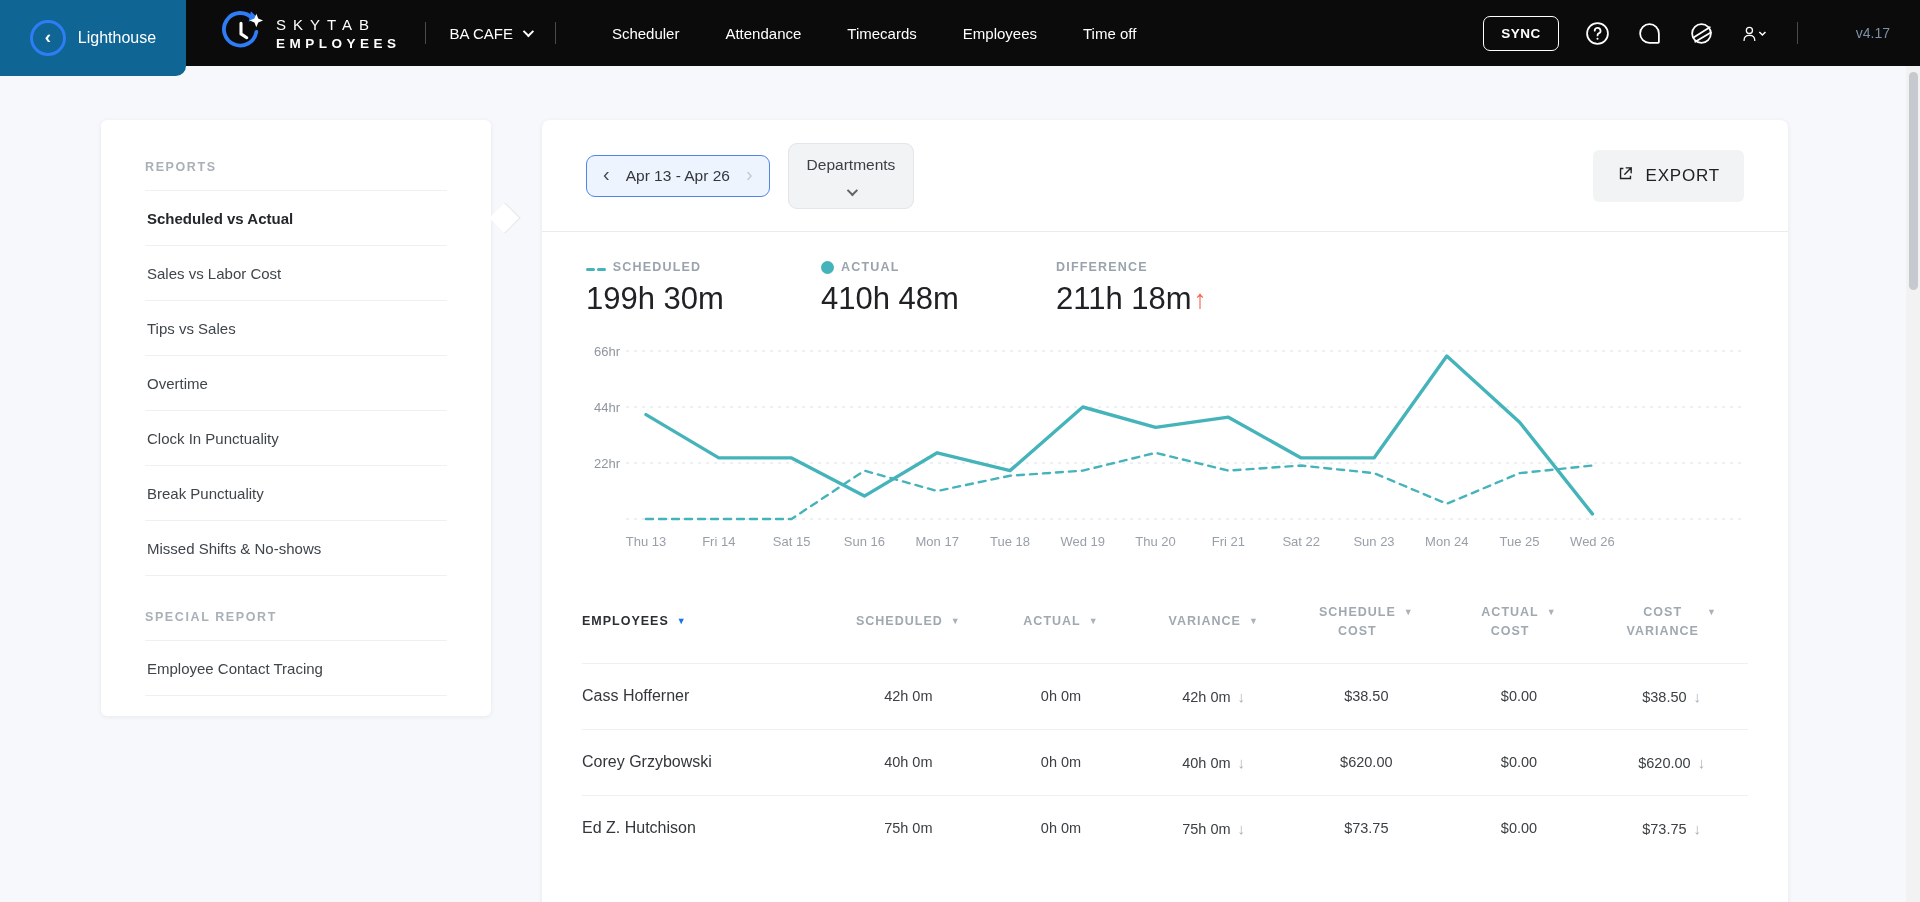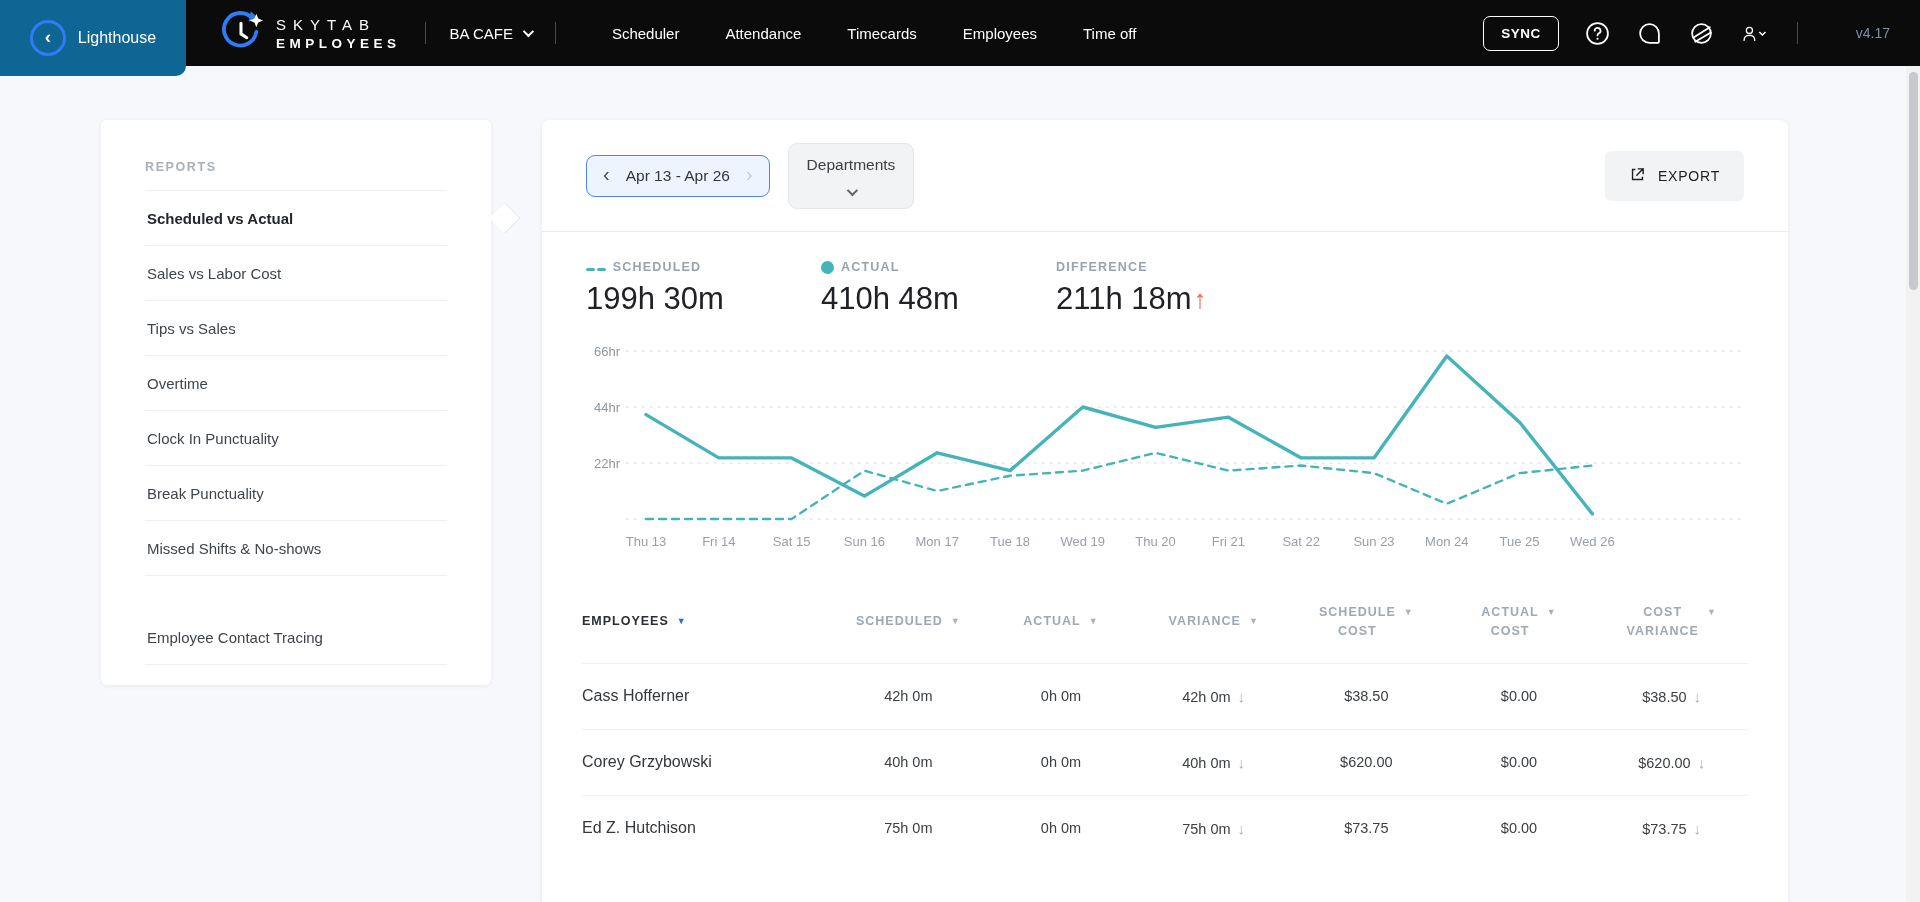--- a/index.html
+++ b/index.html
@@ -39,21 +39,21 @@
   .active-pointer { position:absolute; left:494px; top:207px; width:22px; height:22px; background:#fff; transform:rotate(45deg); border-top:1px solid #e2e5e9; border-right:1px solid #e2e5e9; z-index:2; }
 
   
   .main-card { position:absolute; left:542px; top:120px; width:1246px; height:820px; background:#fff; border-radius:8px; box-shadow:0 1px 5px rgba(20,30,50,.07); z-index:1; }
   .card-header { height:112px; border-bottom:1px solid #e9ebee; display:flex; align-items:center; padding:0 44px; gap:18px; }
   .date-picker { display:flex; align-items:center; gap:16px; border:1.5px solid #4f86ec; background:#eef4fe; border-radius:9px; padding:11px 16px; cursor:pointer; }
   .date-picker .arrow { font-size:20px; color:#454a50; line-height:1; margin-top:-3px; }
   .date-picker .arrow.disabled { color:#c3c9d0; }
   .date-picker .dp-label { font-size:15.5px; color:#33373c; }
   .dept-select { display:flex; align-items:center; gap:14px; background:#f1f3f5; border:1px solid #e2e5e9; border-radius:9px; padding:12px 18px; font-size:15.5px; color:#3c4043; cursor:pointer;flex-direction:column; }
-  .export-btn { margin-left:auto; display:flex; align-items:center; gap:12px; background:#f1f3f4; border:none; border-radius:6px; padding:15px 24px; font-size:14px; letter-spacing:0.8px; color:#202124; cursor:pointer; font-family:inherit; }
+  .export-btn { margin-left:auto; display:flex; align-items:center; gap:12px; background:#f1f3f4; border:none; border-radius:6px; padding:15px 24px; font-size:17px; letter-spacing:0.8px; color:#202124; cursor:pointer; font-family:inherit; }
 
   
   .stats { display:flex; gap:60px; padding:28px 44px 0 44px; }
   .stat { min-width:175px; }
   .stat-label { font-size:12.5px; font-weight:bold; letter-spacing:1.2px; color:#9aa3ad; display:flex; align-items:center; gap:7px; }
   .dash { width:9px; height:3px; border-radius:2px; background:var(--teal); display:inline-block; }
   .dash + .dash { margin-left:-3px; }
   .dot { width:13px; height:13px; border-radius:50%; background:var(--teal); display:inline-block; }
   .stat-value { font-size:31px; color:#202124; margin-top:7px; display:flex; align-items:center; }
   .up-arrow { color:var(--up-arrow); font-weight:bold; font-size:26px; margin-left:2px; }
@@ -153,20 +153,21 @@
   <div id="report-items">
       <div class="side-item active">Scheduled vs Actual</div>
       <div class="side-item">Sales vs Labor Cost</div>
       <div class="side-item">Tips vs Sales</div>
       <div class="side-item">Overtime</div>
       <div class="side-item">Clock In Punctuality</div>
       <div class="side-item">Break Punctuality</div>
       <div class="side-item">Missed Shifts &amp; No-shows</div>
     </div>
   <div class="side-gap"></div>
+  <div class="side-header">SPECIAL REPORT</div>
   <div id="special-items">
       <div class="side-item">Employee Contact Tracing</div>
     </div>
 </aside>
 <div class="active-pointer"></div>
 
 <main class="main-card">
 
   <div class="card-header">
     <div class="date-picker">

